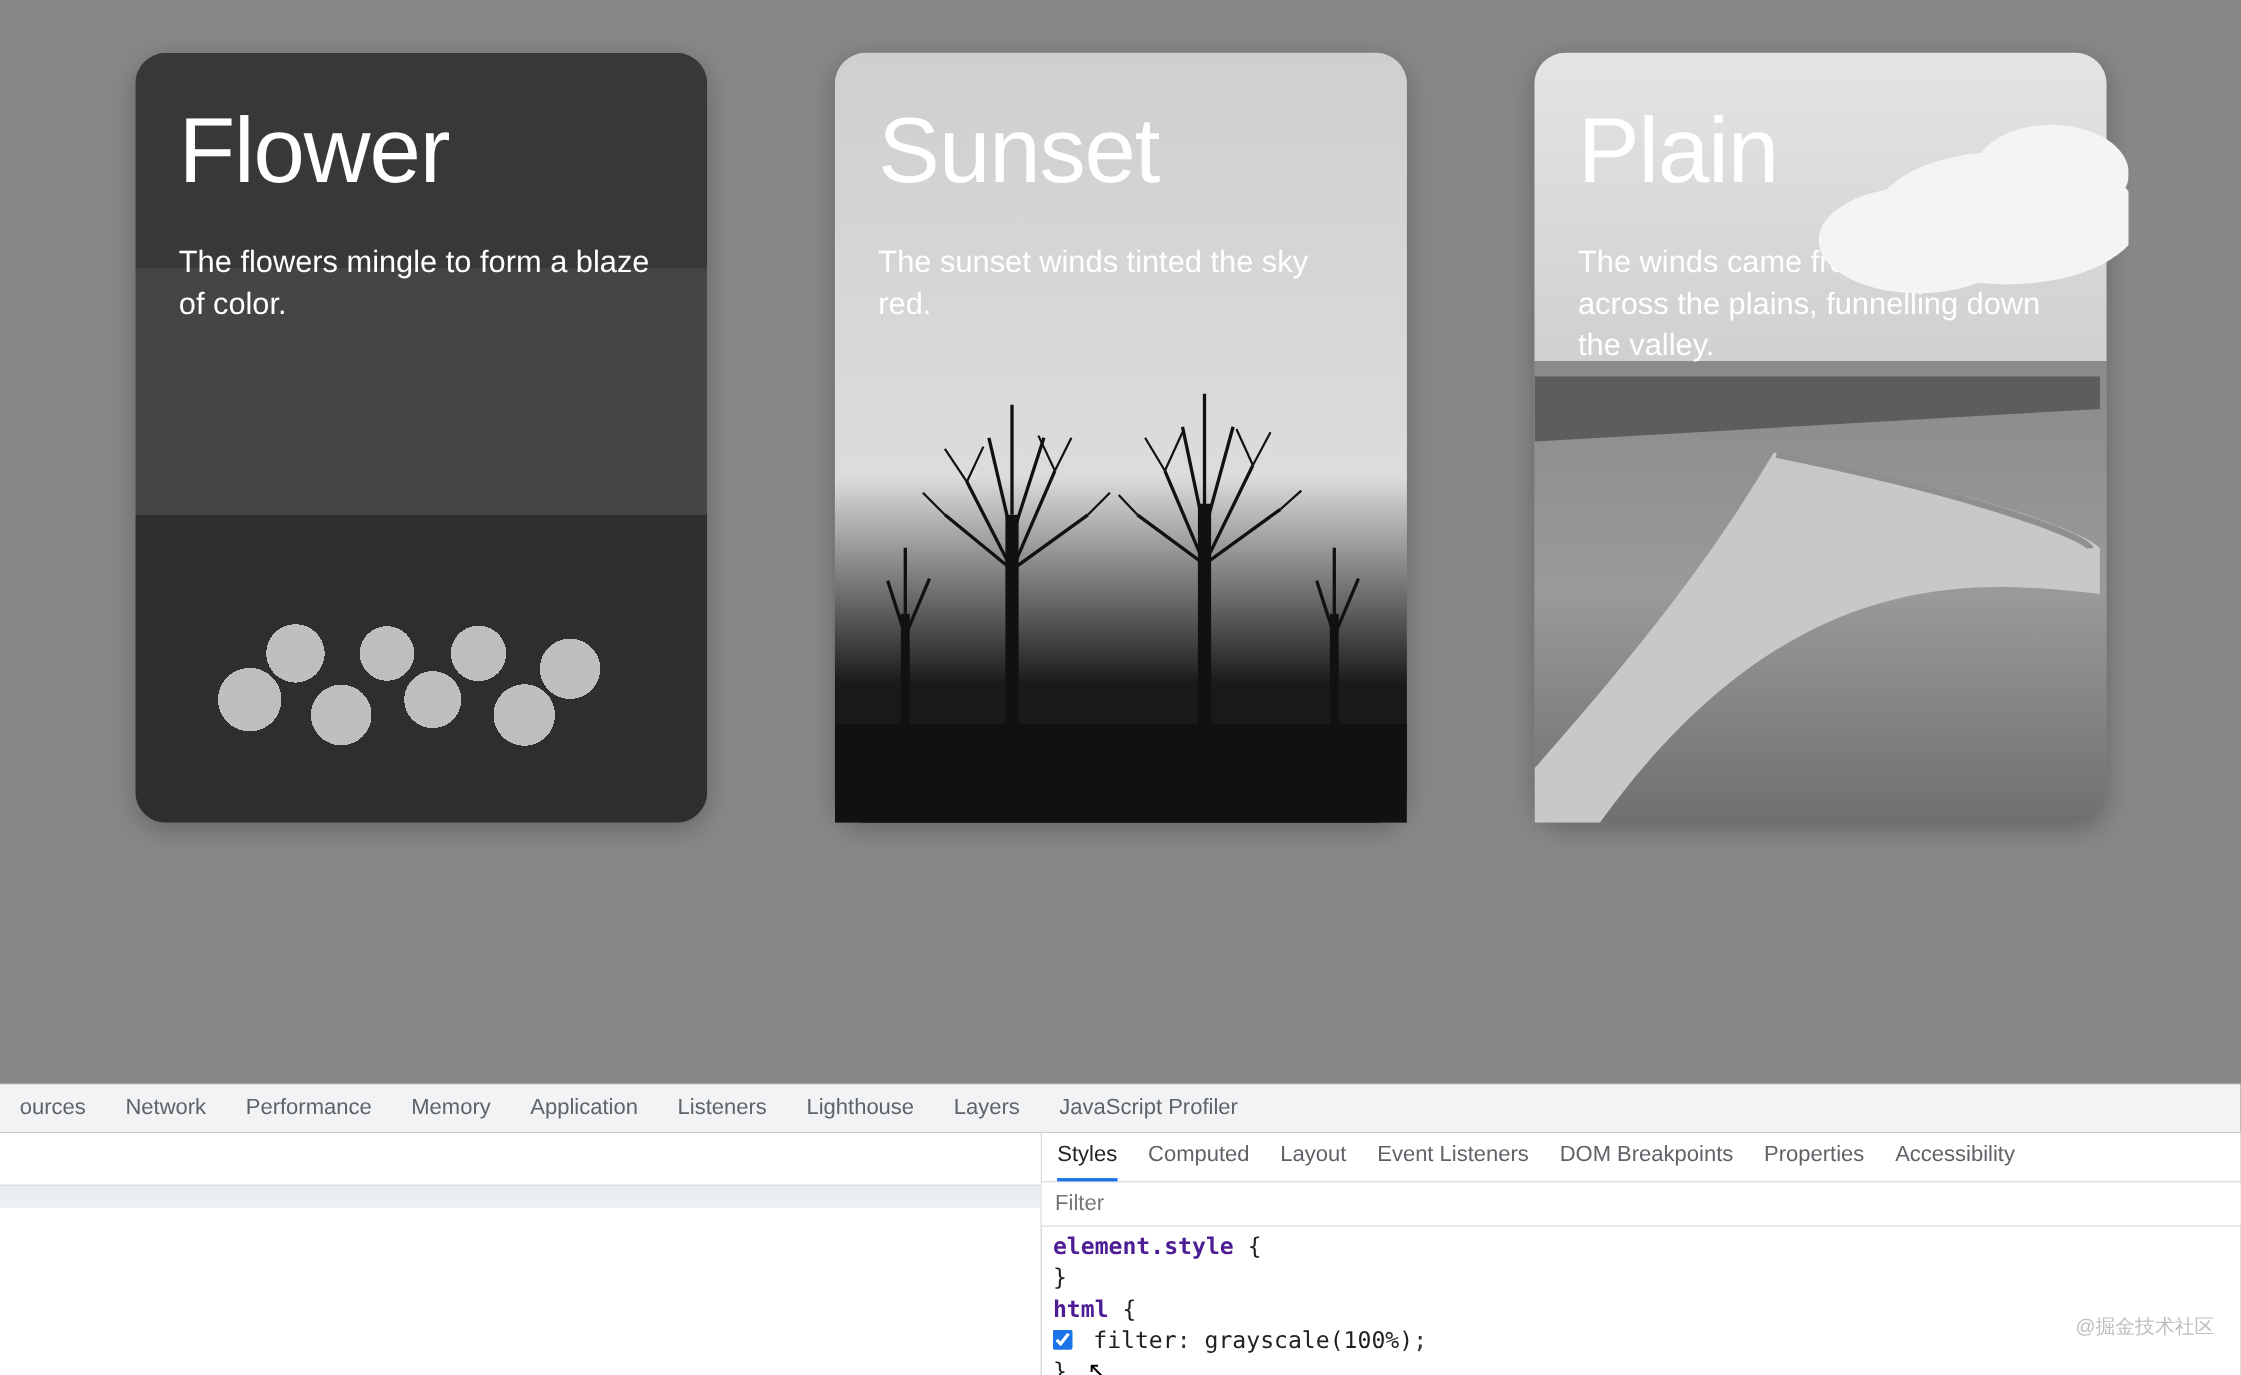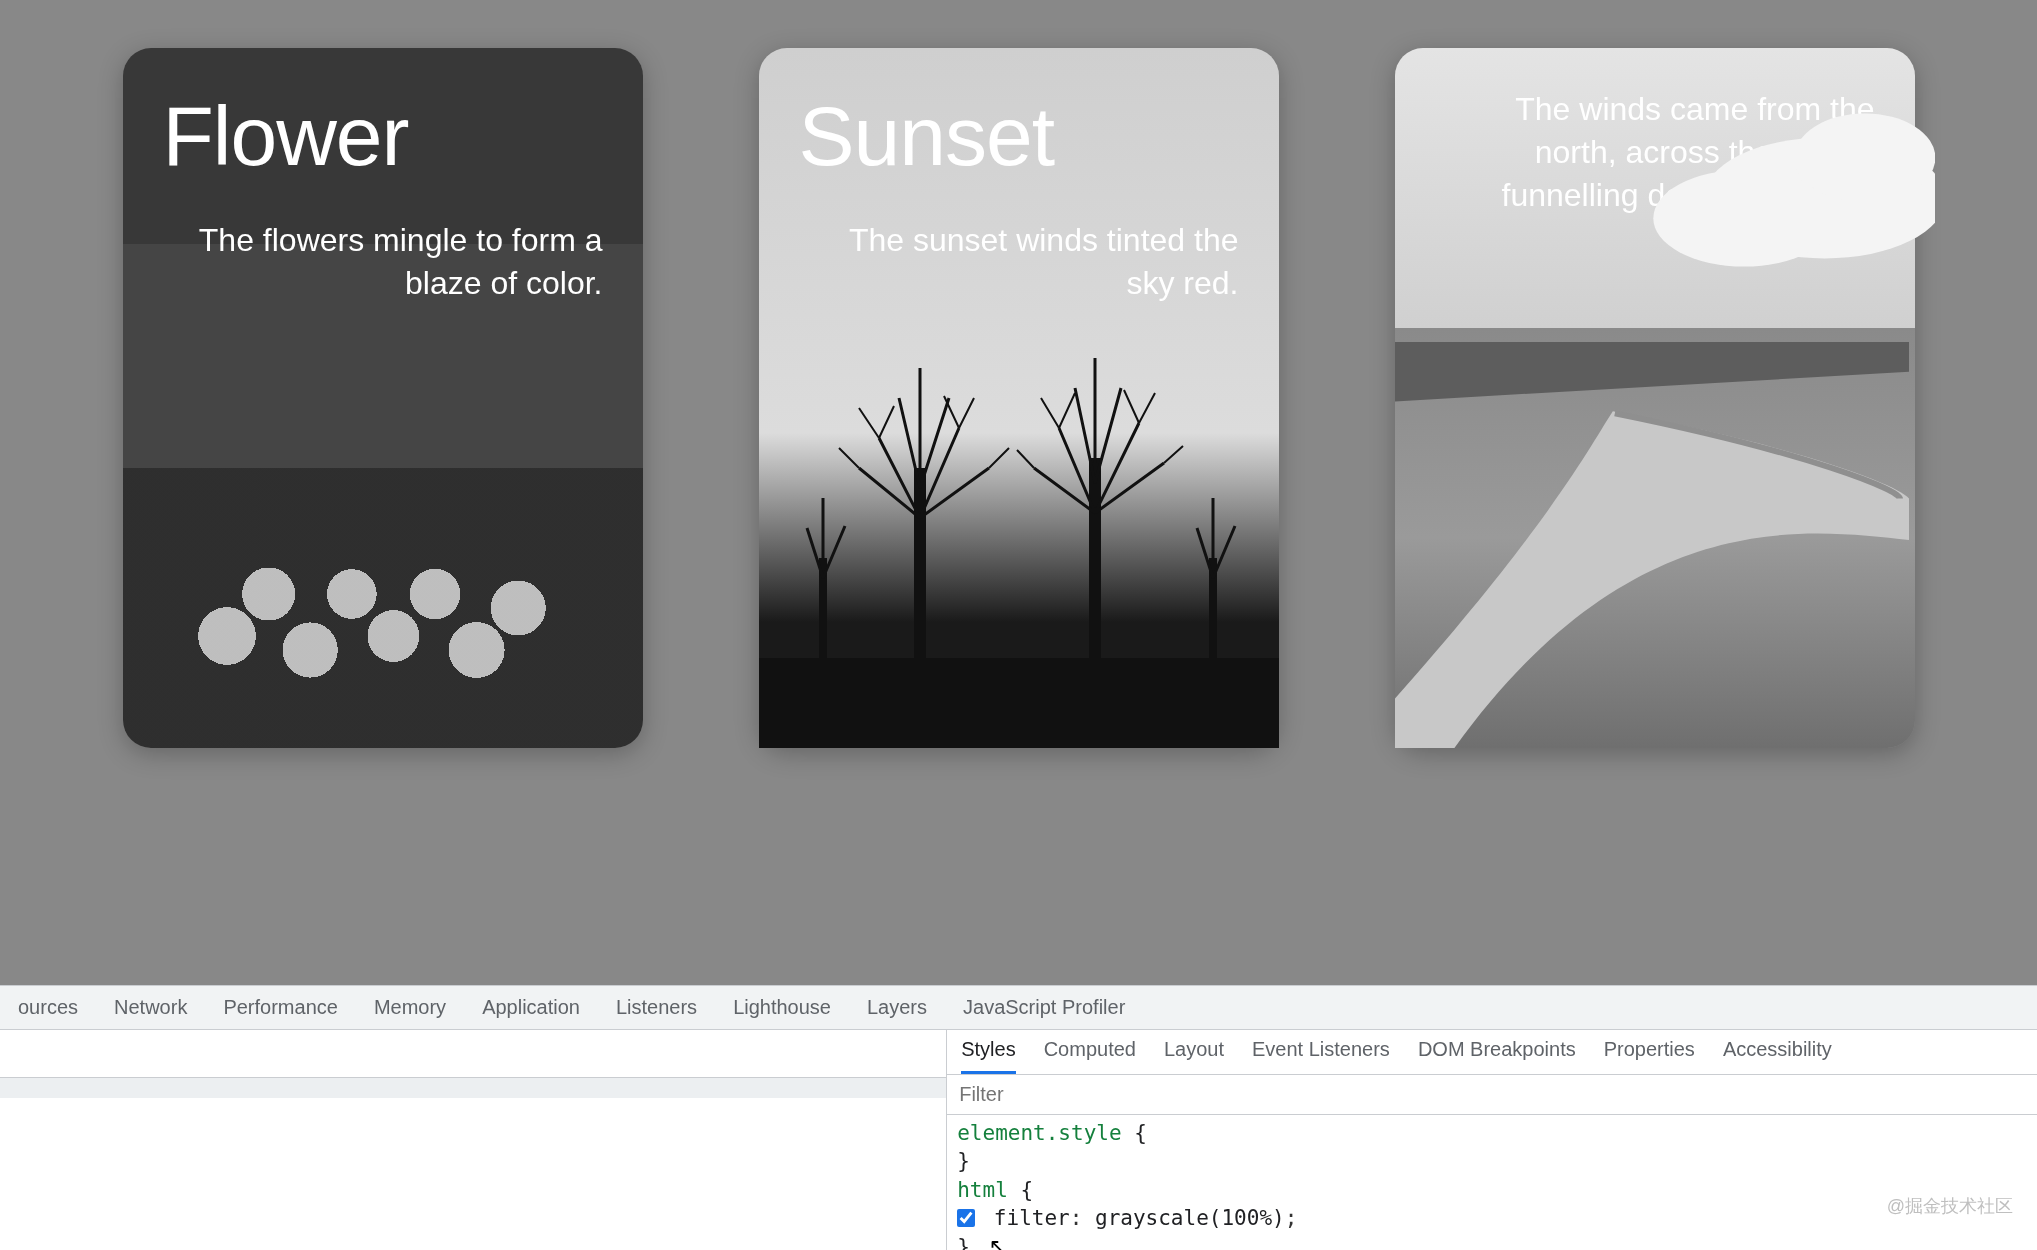--- a/index.html
+++ b/index.html
@@ -34,23 +34,22 @@
     background-position: center;
     box-shadow: 0 6px 24px rgba(0,0,0,.25);
   }
   .card h2 {
     font-size: 84px;
     font-weight: 500;
     letter-spacing: -1px;
     margin-bottom: 34px;
   }
   .card p {
-    font-size: 32px;
+    font-size: 28px;
     line-height: 1.35;
-    text-align: right;
   }
 
   
   .card-flower { background:
     linear-gradient(rgba(0,0,0,.20),rgba(0,0,0,.20)),
     radial-gradient(circle at 28% 78%, #eee 0 4%, transparent 4%),
     radial-gradient(circle at 20% 84%, #eee 0 4%, transparent 4%),
     radial-gradient(circle at 36% 86%, #eee 0 4%, transparent 4%),
     radial-gradient(circle at 44% 78%, #eee 0 4%, transparent 4%),
     radial-gradient(circle at 52% 84%, #eee 0 4%, transparent 4%),
@@ -152,21 +151,21 @@
     color: #5f6368;
     background: #fff;
   }
   .dt-rules {
     font-family: Consolas, Menlo, monospace;
     font-size: 21px;
     padding: 4px 10px;
     line-height: 1.35;
     position: relative;
   }
-  .dt-rules .sel { color: #15803d; }
+  .dt-rules .sel { color: #4c1d95; font-weight: bold; }
   .dt-rules .brace { color: #202124; }
   .dt-rules .prop { color: #202124; }
   .dt-rules .val  { color: #202124; }
   .dt-rules .line { display: block; }
   .dt-rules input[type=checkbox] {
     accent-color: #1a73e8;
     width: 18px; height: 18px;
     vertical-align: -2px;
     margin-right: 6px;
   }
@@ -212,20 +211,21 @@
         <path d="M454 320 L438 270 M454 320 L476 268 M454 300 L454 240"></path>
         <g stroke-width="2">
           <path d="M120 180 L100 150 M120 180 L135 148 M100 210 L80 190 M200 170 L215 140 M200 170 L185 138 M230 210 L250 190"></path>
           <path d="M300 170 L282 140 M300 170 L316 135 M380 165 L396 135 M380 165 L365 132 M405 205 L424 188 M275 210 L258 192"></path>
         </g>
       </g>
     </svg>
   </div>
 
   <div class="card card-plain">
+    <h2>Plain</h2>
     <p>The winds came from the north, across the plains, funnelling down the valley.</p>
     <svg class="cloud" viewBox="0 0 320 180">
       <g fill="#f4f4f4">
         <ellipse cx="210" cy="100" rx="120" ry="60"></ellipse>
         <ellipse cx="130" cy="120" rx="90" ry="48"></ellipse>
         <ellipse cx="250" cy="60" rx="70" ry="44"></ellipse>
       </g>
     </svg>
     <svg class="road" viewBox="0 0 520 410" preserveAspectRatio="xMidYMax slice">
       <path d="M0 60 L520 30 L520 0 L0 0 Z" fill="#5d5d5d"></path>

